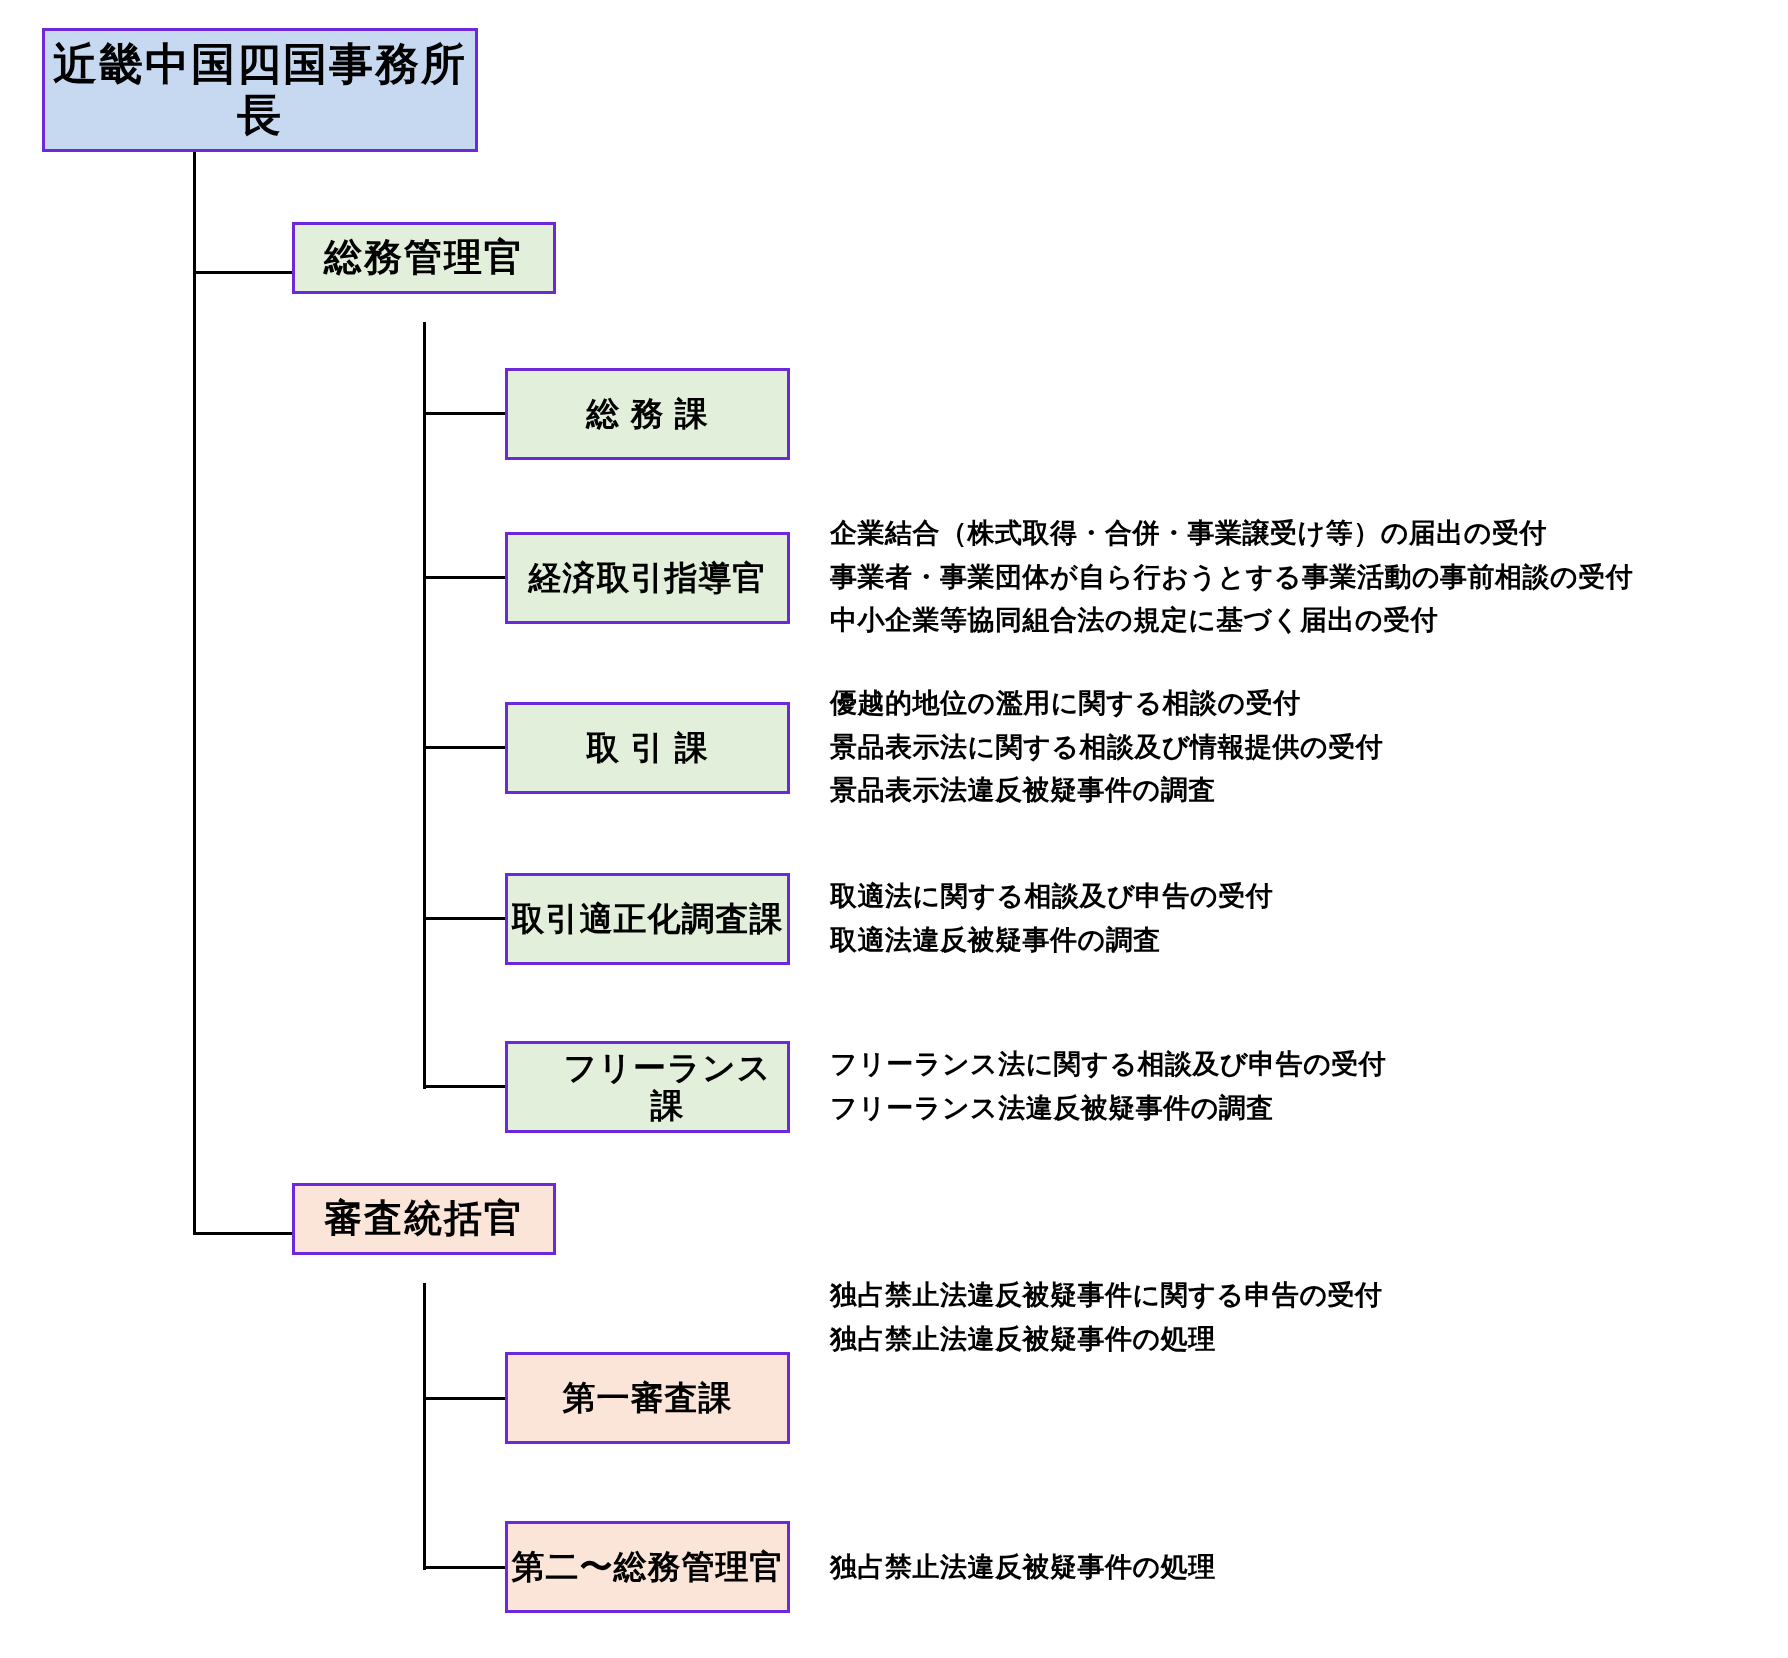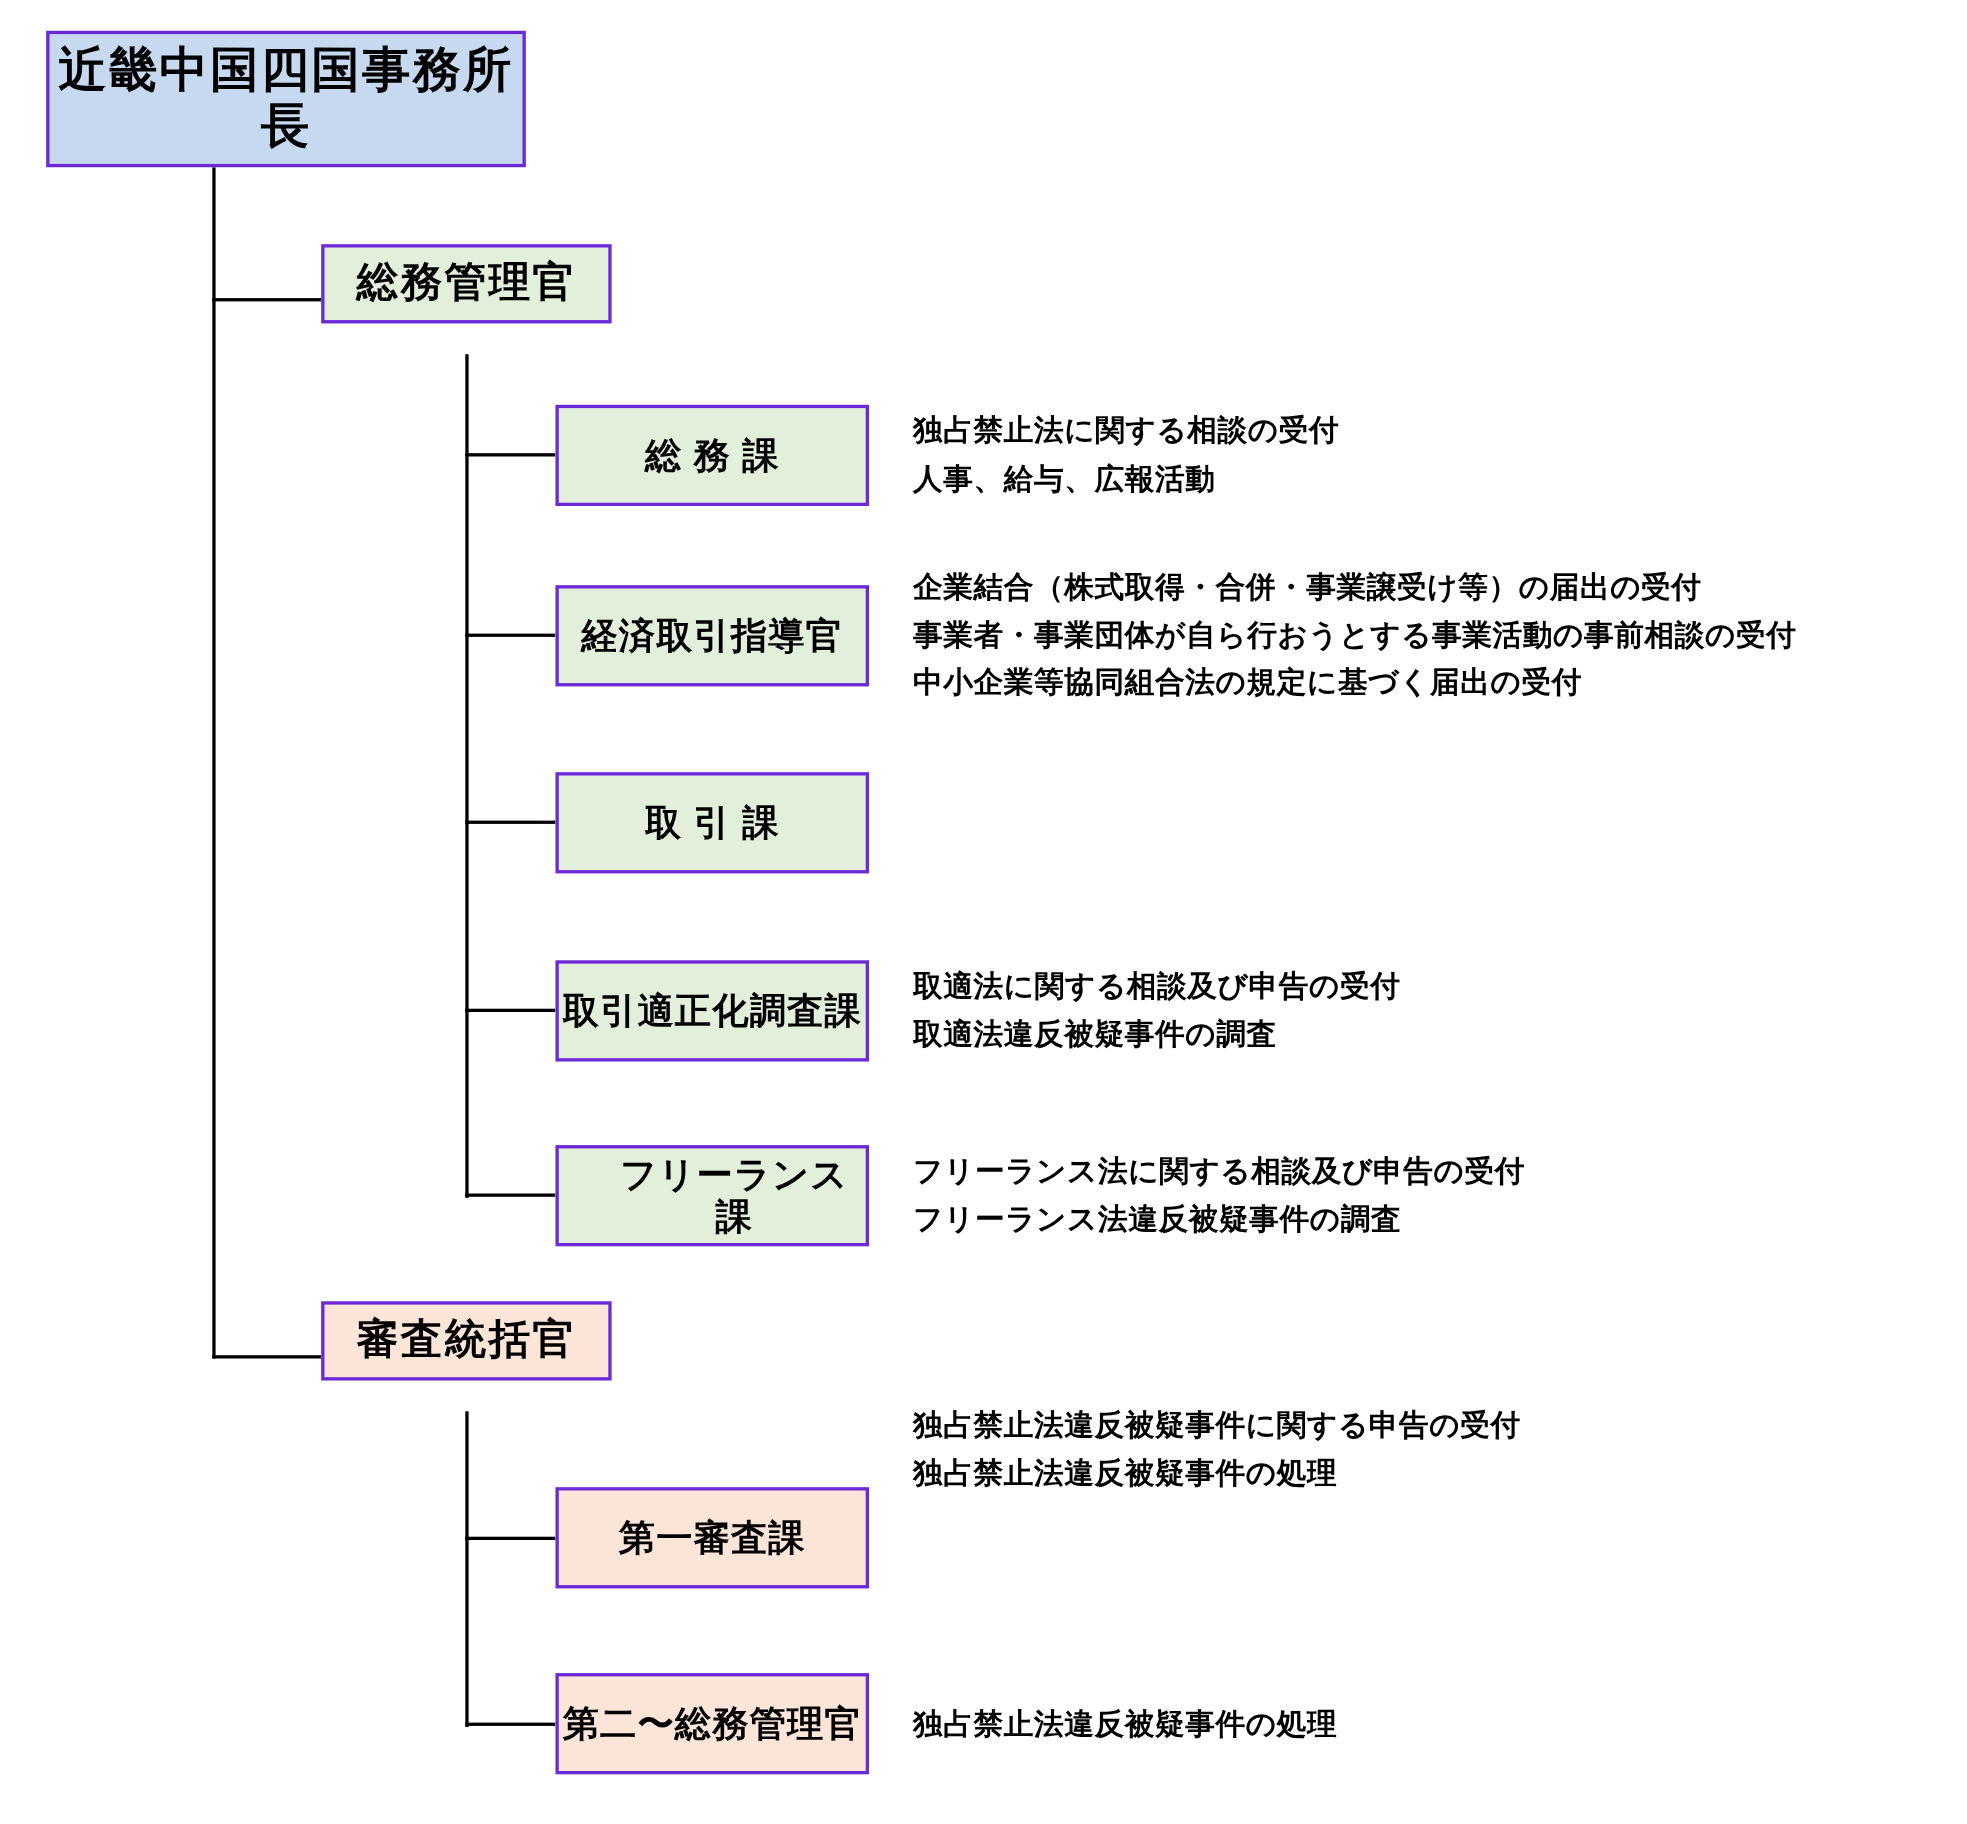--- a/index.html
+++ b/index.html
@@ -109,33 +109,34 @@
   <div class="node officer-box officer-somu">
     <span>総務管理官</span>
   </div>
   <div class="node division-box g1 div-1">
     <span>総 務 課</span>
   </div>
 
   <div class="node officer-box officer-shinsa">
     <span>審査統括官</span>
   </div>
-  <div class="desc desc-1">独占禁止法に関する相談の受付
-人事、給与、広報活動</div>
 
   <div class="node division-box g1 div-2">
     <span>経済取引指導官</span>
   </div>
   <div class="desc desc-2">企業結合（株式取得・合併・事業譲受け等）の届出の受付
 事業者・事業団体が自ら行おうとする事業活動の事前相談の受付
 中小企業等協同組合法の規定に基づく届出の受付</div>
 
   <div class="node division-box g1 div-3">
     <span>取 引 課</span>
   </div>
+  <div class="desc desc-3">優越的地位の濫用に関する相談の受付
+景品表示法に関する相談及び情報提供の受付
+景品表示法違反被疑事件の調査</div>
 
   <div class="node division-box g1 div-4">
     <span>取引適正化調査課</span>
   </div>
   <div class="desc desc-4">取適法に関する相談及び申告の受付
 取適法違反被疑事件の調査</div>
 
   <div class="node division-box g1 div-5">
     <span>フリーランス課</span>
   </div>

